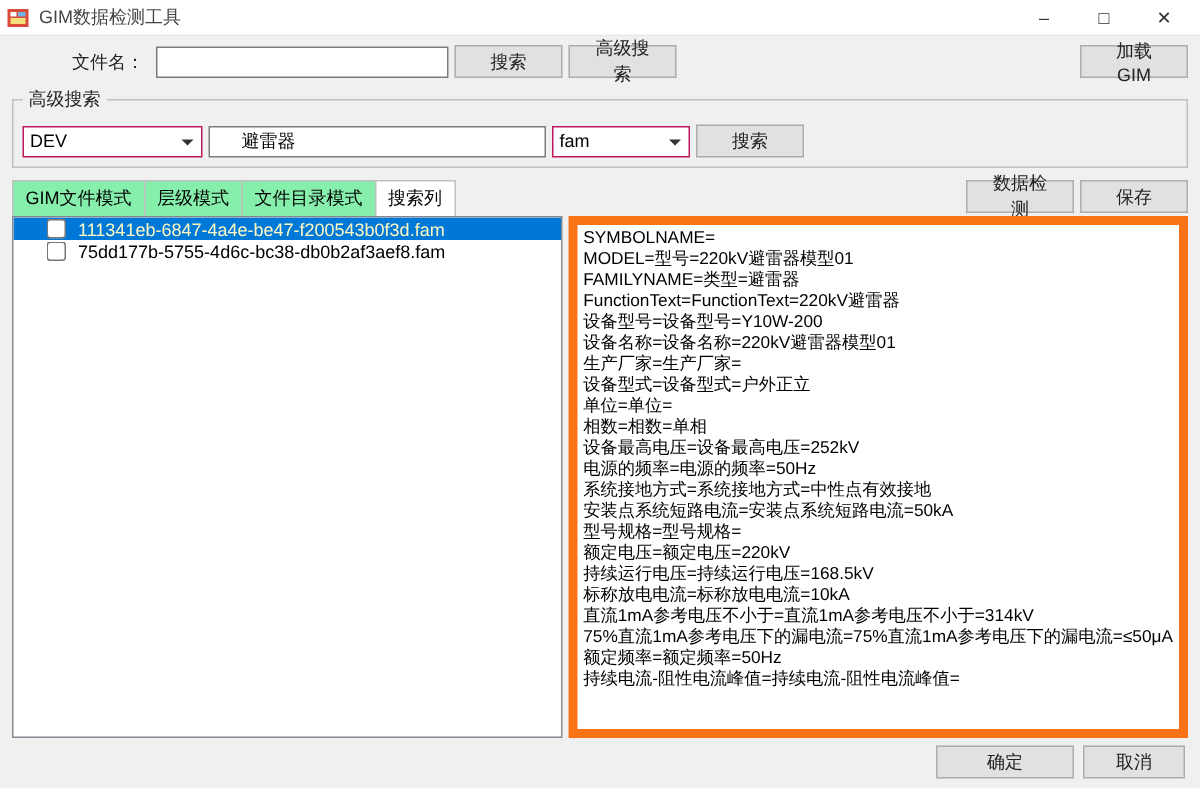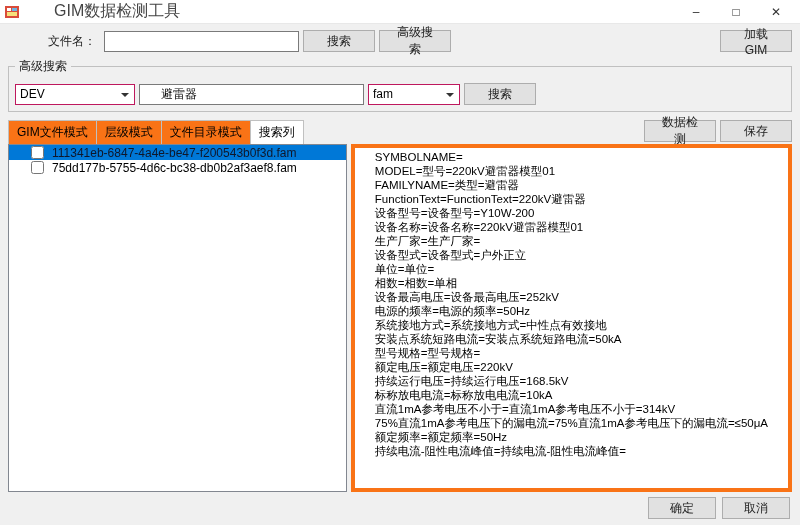--- a/index.html
+++ b/index.html
@@ -1,41 +1,41 @@
 <!DOCTYPE html>
 <html><head>
 <meta charset="utf-8">
 <style>
 * { box-sizing: border-box; margin: 0; padding: 0; font-family: "Microsoft YaHei", "SimSun", sans-serif; font-size: 12px; }
 body { background: #f0f0f0; width: 800px; height: 525px; overflow: hidden; position: relative; }
 .titlebar { height: 24px; background: #fff; display: flex; align-items: center; padding: 0 4px; border-bottom: 1px solid #e8e8e8; }
 .titlebar-icon { width: 16px; height: 16px; margin-right: 6px; display: inline-block; }
-.titlebar-text { flex: 1; color: #444; font-size: 16px; margin-left: 28px; }
+.titlebar-text { flex: 1; color: #444; font-size: 12px; }
 .win-controls { display: flex; }
 .win-btn { width: 40px; height: 24px; display: flex; align-items: center; justify-content: center; color: #333; cursor: pointer; }
 .content { padding: 6px 8px 0 8px; }
 .row { display: flex; align-items: center; margin-bottom: 6px; gap: 4px; }
 .label { color: #222; margin-left: 40px; }
 .textbox { background: #fff; border: 1px solid #7a7a7a; height: 21px; padding: 2px 21px; }
 .btn { background: #e1e1e1; border: 1px solid #adadad; height: 22px; padding: 0 14px; color: #222; cursor: pointer; display: inline-flex; align-items: center; justify-content: center; }
 .dropdown { background: #fff; border: 1px solid #be185d; height: 21px; padding: 2px 18px 2px 4px; position: relative; display: inline-flex; align-items: center; }
 .dropdown::after { content: ""; position: absolute; right: 5px; top: 8px; border-left: 4px solid transparent; border-right: 4px solid transparent; border-top: 4px solid #333; }
 fieldset.adv { border: 1px solid #c0c0c0; padding: 8px 6px 6px 6px; margin-bottom: 6px; }
 fieldset.adv legend { padding: 0 4px; color: #222; }
 .tabs { display: flex; margin-top: 2px; }
-.tab { padding: 3px 8px; border: 1px solid #c0c0c0; border-bottom: none; background: #f97316; margin-right: -1px; cursor: pointer; }
+.tab { padding: 3px 8px; border: 1px solid #c0c0c0; border-bottom: none; background: #86efac; margin-right: -1px; cursor: pointer; }
 .tab.active { background: #fff; position: relative; z-index: 2; }
 .panes { display: flex; gap: 4px; height: 348px; }
 .pane-left { width: 374px; border: 1px solid #828790; background: #fff; overflow: auto; position: relative; }
-.pane-right { flex: 1; border: 4px solid #f97316; background: #fff; overflow: auto; padding: 2px 20px; }
+.pane-right { flex: 1; border: 6px solid #f97316; background: #fff; overflow: auto; padding: 2px 4px; }
 .tree-row { display: flex; align-items: center; height: 15px; padding-left: 22px; }
 .tree-row input[type=checkbox] { width: 13px; height: 13px; margin-right: 8px; }
 .tree-row .fname { color: #000; }
 .tree-row.selected { background: #0078d7; }
-.tree-row.selected .fname { color: #0f172a; }
+.tree-row.selected .fname { color: #fef9c3; }
 .detail-line { color: #000; line-height: 14px; font-size: 11.5px; white-space: nowrap; }
 .right-btn-row { display: flex; justify-content: flex-start; gap: 4px; margin-bottom: 2px; }
 .right-col { display: flex; flex-direction: column; flex: 1; }
 .footer { position: absolute; bottom: 6px; right: 10px; display: flex; gap: 6px; }
 .app-icon-svg { width:16px; height:16px; }
 </style>
 </head>
 <body>
 
 <div class="titlebar">
@@ -127,15 +127,15 @@
           <div class="detail-line">直流1mA参考电压不小于=直流1mA参考电压不小于=314kV</div>
           <div class="detail-line">75%直流1mA参考电压下的漏电流=75%直流1mA参考电压下的漏电流=≤50μA</div>
           <div class="detail-line">额定频率=额定频率=50Hz</div>
           <div class="detail-line">持续电流-阻性电流峰值=持续电流-阻性电流峰值=</div>
         </div>
     </div>
   </div>
 </div>
 
 <div class="footer">
-  <button class="btn" style="width:68px">确定</button>
+  <button class="btn" style="width:92px">确定</button>
   <button class="btn" style="width:68px">取消</button>
 </div>
 
 </body></html>

